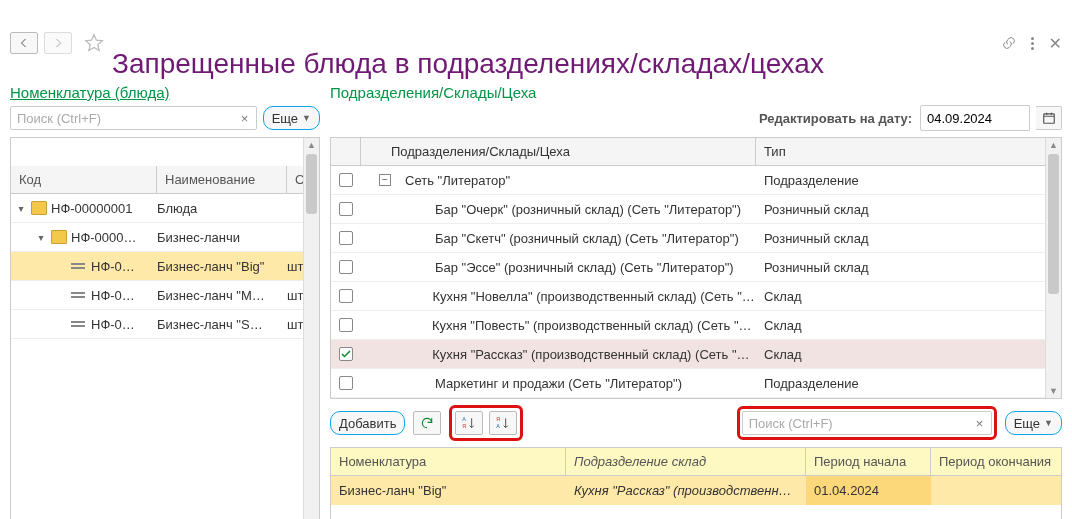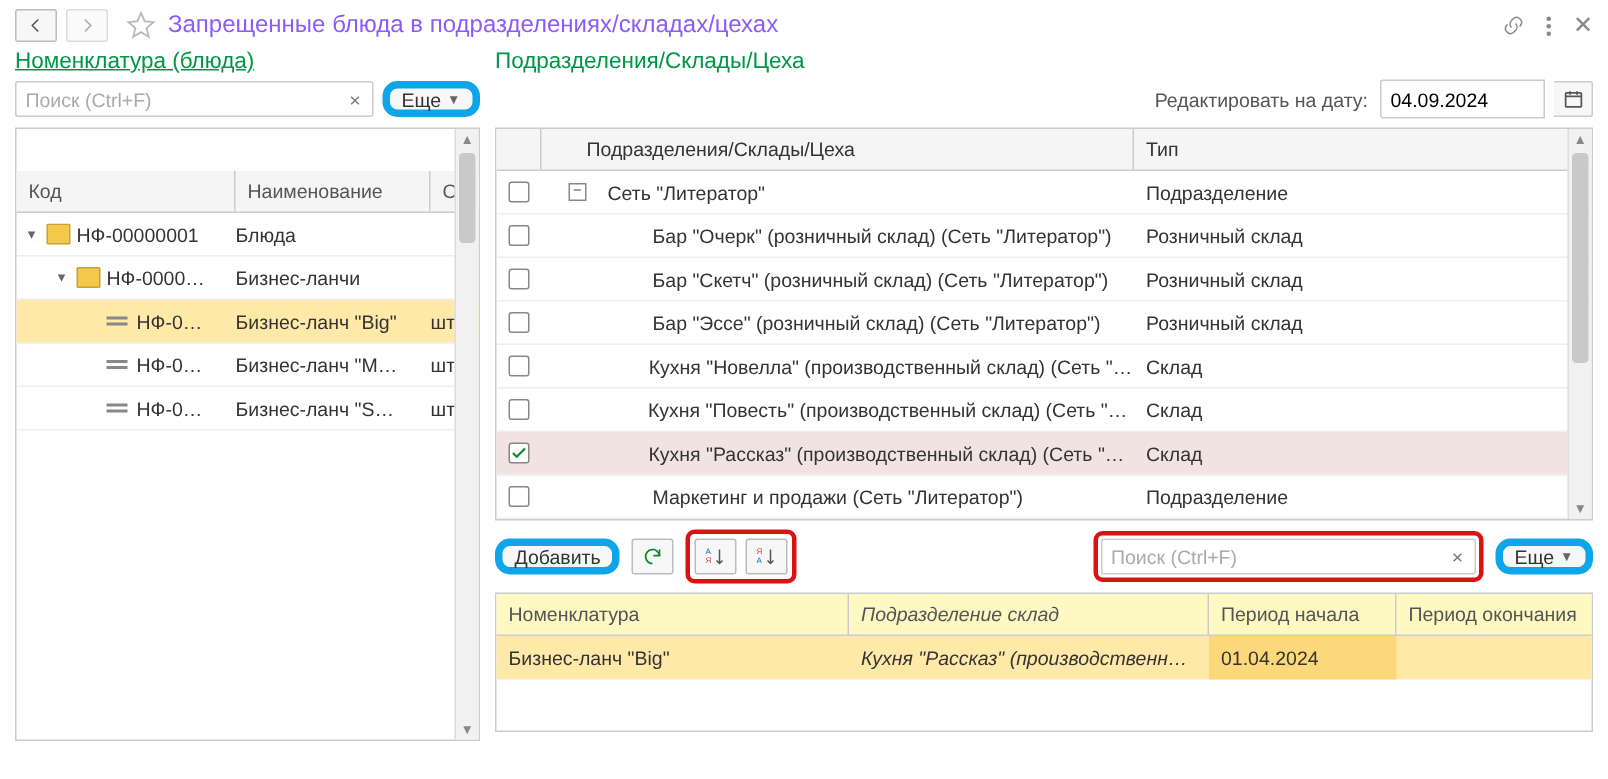--- a/index.html
+++ b/index.html
@@ -25,21 +25,21 @@
     border: 1px solid #bbb;
     background: #f7f7f7;
     display: inline-flex;
     align-items: center;
     justify-content: center;
     cursor: pointer;
     border-radius: 2px;
   }
   .nav-btn svg { width: 12px; height: 12px; stroke: #555; fill: none; stroke-width: 2;}
   .star { width: 20px; height: 20px; stroke: #bbb; fill:none; stroke-width:1.5; margin: 0 2px 0 6px;}
-  .title { font-size: 16px; color: #8b5cf6; flex: 1;}
+  .title { font-size: 28px; color: #701a75; flex: 1; margin-top: 42px;}
   .top-right-icons { display:flex; gap: 14px; align-items:center; color:#888;}
   .top-right-icons svg { width:16px; height:16px; stroke:#888; fill:none; stroke-width:1.5;}
   .vdots { width:4px; display:flex; flex-direction:column; gap:2px; align-items:center;}
   .vdots span{width:3px;height:3px;background:#888;border-radius:50%;}
   .close-x { font-size:16px; color:#888; cursor:pointer;}
 
   .sections { display:flex; padding: 0 10px; }
   .section-title { color: #009646; font-size: 15px; }
   .left-title { width: 310px; text-decoration: underline; }
 
@@ -53,34 +53,34 @@
     font-size: 13px; color:#333;
   }
   .search-input::placeholder { color:#aaa; }
   .clear-btn {
     position:absolute; right:2px; top:2px;
     width:20px; height:20px;
     display:flex; align-items:center; justify-content:center;
     color:#777; cursor:pointer; font-size:13px;
   }
   .btn {
-    height:24px; border:5px solid #0ea5e9; background:#f7f7f7;
+    height:24px; border:1px solid #0ea5e9; background:#f7f7f7;
     border-radius:10px; padding: 0 8px;
     font-size:13px; display:inline-flex; align-items:center; gap:4px;
     cursor:pointer;
   }
   .btn .caret { font-size:9px; color:#666;}
   .icon-btn {
     width:28px; height:24px; border:1px solid #bbb; background:#f7f7f7;
     border-radius:2px; display:inline-flex; align-items:center; justify-content:center;
     cursor:pointer;
   }
 
   .right-tools { flex:1; display:flex; justify-content:flex-end; align-items:center; gap:6px;}
-  .date-label { color:#555; margin-right:2px;}
+  .date-label { color:#555; margin-right:2px;font-weight:bold;}
   .date-input {
     width:110px; height:24px; border:1px solid #ccc; border-radius:2px 0 0 2px;
     padding:12px 6px; font-size:13px;
   }
   .date-icon-btn {
     width:26px; height:24px; border:1px solid #ccc; border-left:none;
     background:#f7f7f7; border-radius:0 2px 2px 0;
     display:inline-flex; align-items:center; justify-content:center;
   }
 

